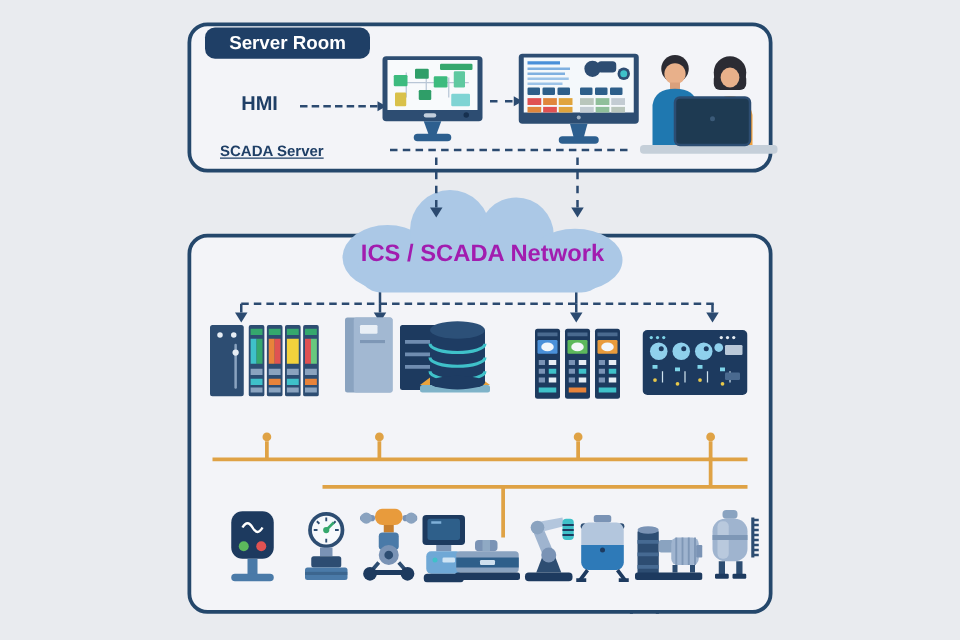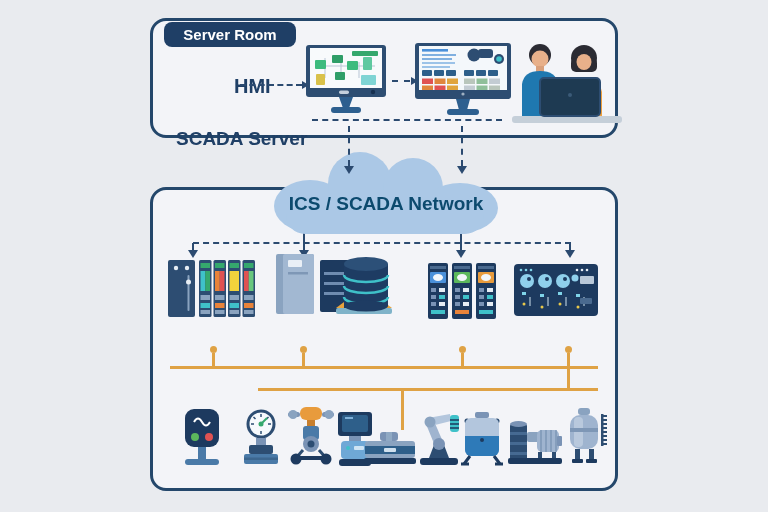--- a/index.html
+++ b/index.html
@@ -15,38 +15,38 @@
   .solid-v{position:absolute;width:0;border-left:2.5px solid #2b4a70;}
   .arrow-down{position:absolute;width:0;height:0;border-left:5px solid transparent;
               border-right:5px solid transparent;border-top:8px solid #2b4a70;}
   .arrow-right{position:absolute;width:0;height:0;border-top:4px solid transparent;
                border-bottom:4px solid transparent;border-left:7px solid #2b4a70;}
   .orange-h{position:absolute;height:2.5px;background:#dfa245;}
   .orange-v{position:absolute;width:2.5px;background:#dfa245;}
   .orange-dot{position:absolute;width:7px;height:7px;border-radius:50%;background:#dfa245;}
   .icon{position:absolute;}
   .desk{position:absolute;background:#c5cfd9;border-radius:3px;}
-  .cloud-label{position:absolute;color:#0c4a6e;font-weight:bold;font-size:19px;z-index:5;}
+  .cloud-label{position:absolute;color:#a21caf;font-weight:bold;font-size:19px;z-index:5;}
   .z1{z-index:1}.z2{z-index:2}.z3{z-index:3}.z5{z-index:5}
 </style>
 </head>
 <body>
 
 <div class="stage">
 
   <div class="box" style="left:150px;top:18px;width:462px;height:114px;"></div>
   <div class="badge" style="left:164px;top:22px;width:132px;height:25px;">
     <span>Server Room</span>
   </div>
 
-  <div class="label" style="left:193px;top:75px;font-size:20px;margin-left:41px;">HMI</div>
+  <div class="label" style="left:193px;top:75px;font-size:16px;">HMI</div>
   <div class="dash-h" style="left:240px;top:84px;width:62px;"></div>
   <div class="arrow-right" style="left:302px;top:81px;"></div>
 
-  <div class="label" style="left:176px;top:128px;font-size:19px;">SCADA Server</div>
+  <div class="label" style="left:176px;top:114px;font-size:12px;text-decoration:underline;">SCADA Server</div>
   <div class="dash-h z1" style="left:312px;top:119px;width:190px;"></div>
 
   <div class="dash-h" style="left:392px;top:80px;width:18px;"></div>
   <div class="arrow-right" style="left:411px;top:77px;"></div>
 
   <svg class="icon z2" style="left:305px;top:44px;" width="82" height="72" viewBox="0 0 82 72">
     <rect x="1" y="1" width="80" height="52" rx="3" fill="#2d4d72"></rect>
     <rect x="5" y="4" width="72" height="40" fill="#f8fafc"></rect>
     <rect x="47" y="7" width="26" height="5" rx="1" fill="#35a86d"></rect>
     <path d="M12 22 H70 M20 14 V34 M36 12 V30 M54 18 V34" stroke="#b9c6d6" stroke-width="1" fill="none"></path>

